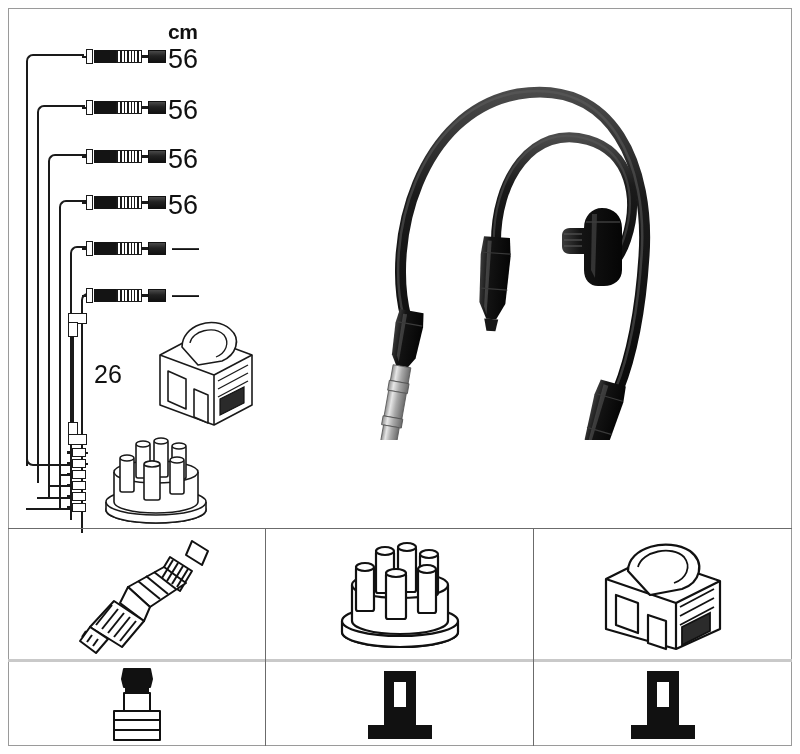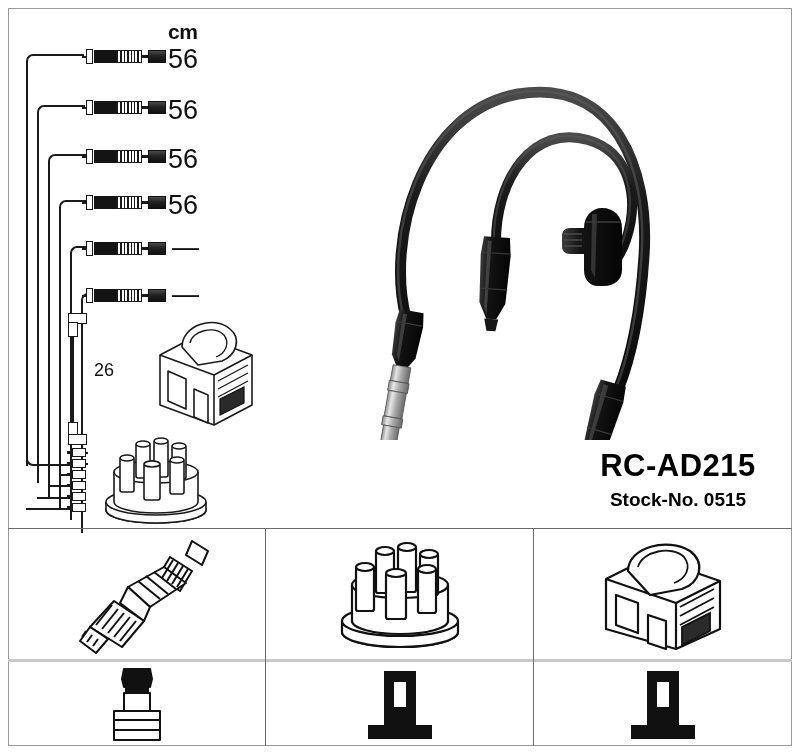--- a/index.html
+++ b/index.html
@@ -56,21 +56,21 @@
   .meas-val{
     font-size:27px;
     font-weight:normal;
     letter-spacing:0px;
   }
   .meas-dash{
     font-size:27px;
     font-weight:normal;
   }
   .meas-26{
-    font-size:18px;
+    font-size:25px;
     color:#111;
   }
 
   
   .cable-row{position:absolute;height:22px;}
   .cable-wire{
     position:absolute;
     left:0; top:10px;
     height:2px;
     background:#1a1a1a;
@@ -422,24 +422,20 @@
         <g transform="translate(228,318) rotate(16)">
           <path d="M5 0 L31 0 L33 16 L30 62 L23 76 L13 76 L6 62 L3 16 Z" fill="url(#bootG)"></path>
           <path d="M9 4 L14 4 L13 72 L10 64 Z" fill="#6a6a6a" opacity="0.45"></path>
           <path d="M4 15 L32 15" stroke="#3b3b3b" stroke-width="1.2"></path>
           <path d="M5 50 L31 50" stroke="#3b3b3b" stroke-width="1.2"></path>
           <path d="M12 76 L24 76 L22 88 L14 88 Z" fill="#151515"></path>
         </g>
       </svg>
     </div>
 
-    <div class="code-wrap" style="left:560px; top:442px; width:220px;">
-      <div class="code-main">RC-AD215</div>
-      <div class="code-sub">Stock-No. 0515</div>
-    </div>
 
   </div>
 
   <div class="sep-h" style="top:528px;"></div>
   <div class="sep-h thin" style="top:659px;"></div>
   <div class="sep-v" style="left:265px; top:529px; height:217px;"></div>
   <div class="sep-v" style="left:533px; top:529px; height:217px;"></div>
 
   <div class="panel" style="left:9px; width:256px;">
     <div class="panel-cell cell-top">

